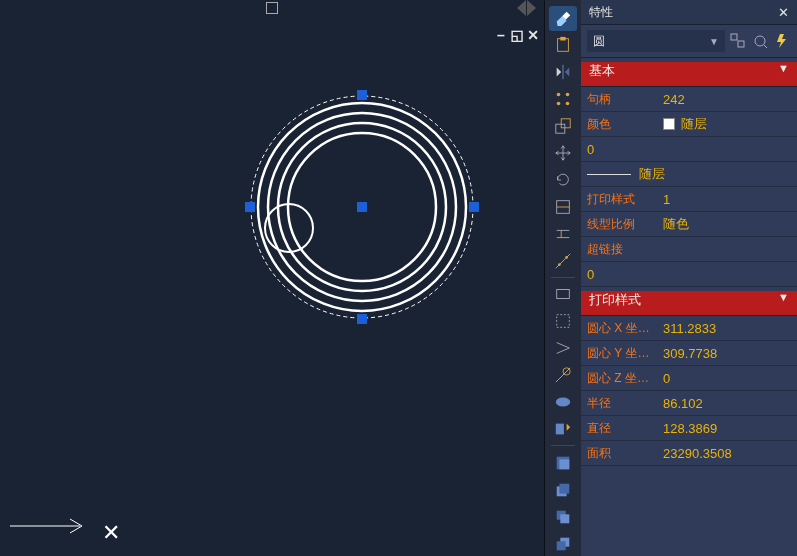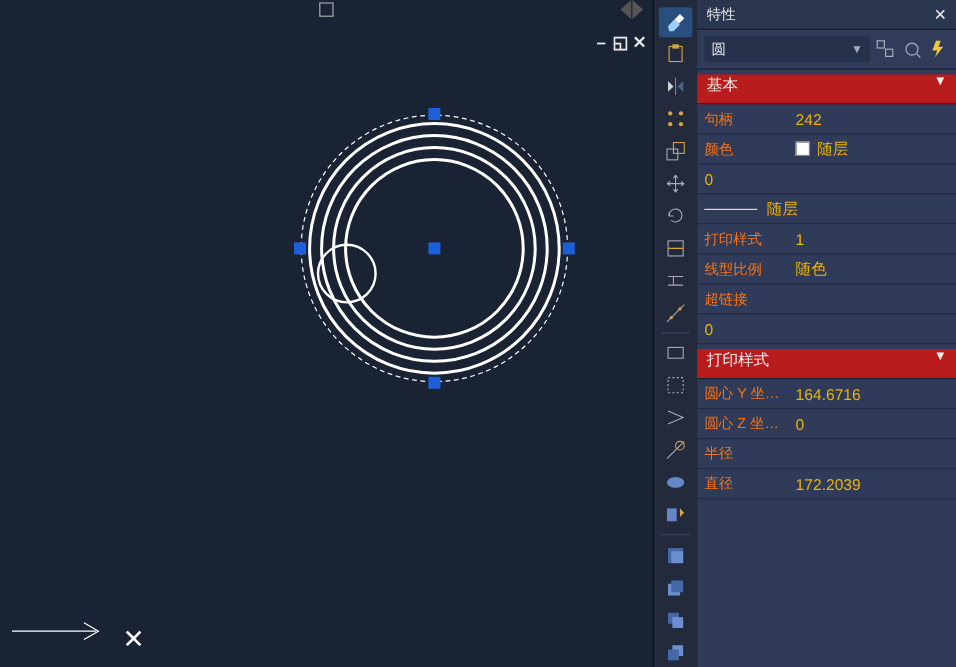--- a/index.html
+++ b/index.html
@@ -269,28 +269,37 @@
       </div>
     <div class="prop">
         <div class="val">0</div>
       </div>
 
     <div class="sect-head">
       <span>打印样式</span>
       <span class="caret">▼</span>
     </div>
     <div class="prop">
+        <div class="lbl">圆心 X 坐…</div>
+        <div class="val">311.2833</div>
+      </div>
+    <div class="prop">
         <div class="lbl">圆心 Y 坐…</div>
-        <div class="val">164.6716</div>
+        <div class="val">309.7738</div>
       </div>
     <div class="prop">
         <div class="lbl">圆心 Z 坐…</div>
         <div class="val">0</div>
       </div>
     <div class="prop">
         <div class="lbl">半径</div>
+        <div class="val">86.102</div>
       </div>
     <div class="prop">
         <div class="lbl">直径</div>
-        <div class="val">172.2039</div>
+        <div class="val">128.3869</div>
+      </div>
+    <div class="prop">
+        <div class="lbl">面积</div>
+        <div class="val">23290.3508</div>
       </div>
   </div>
 </div>
 
 </body></html>

